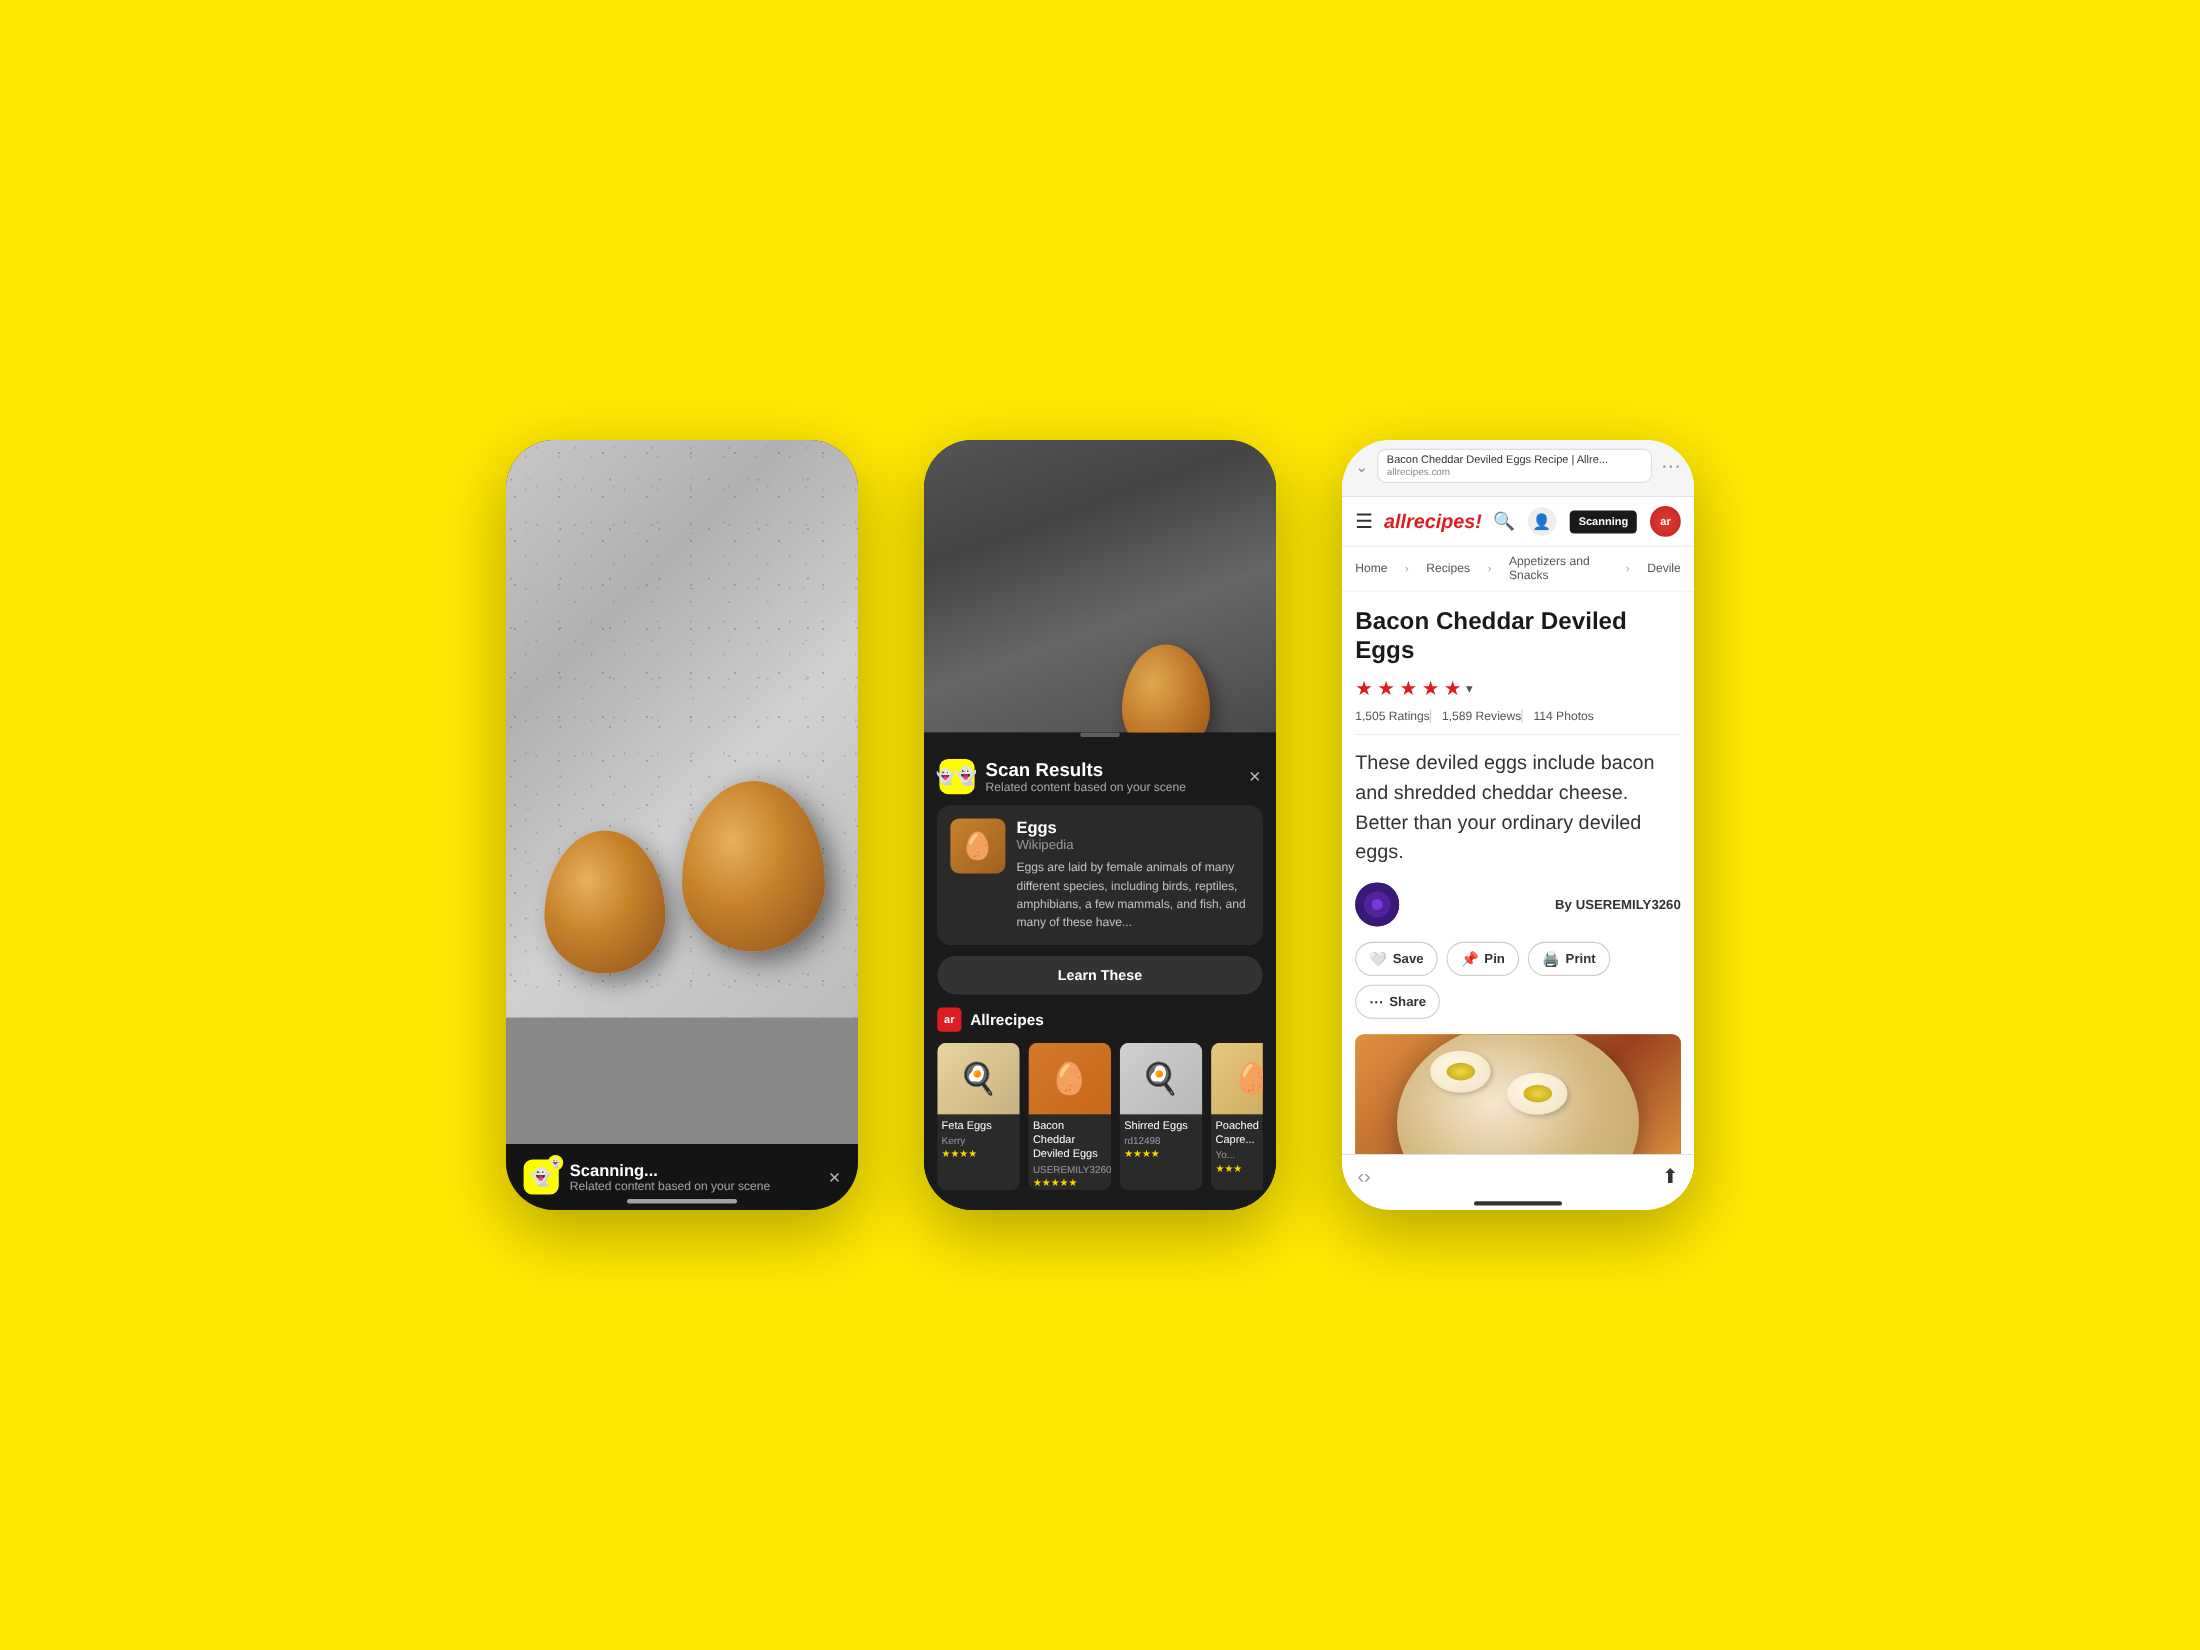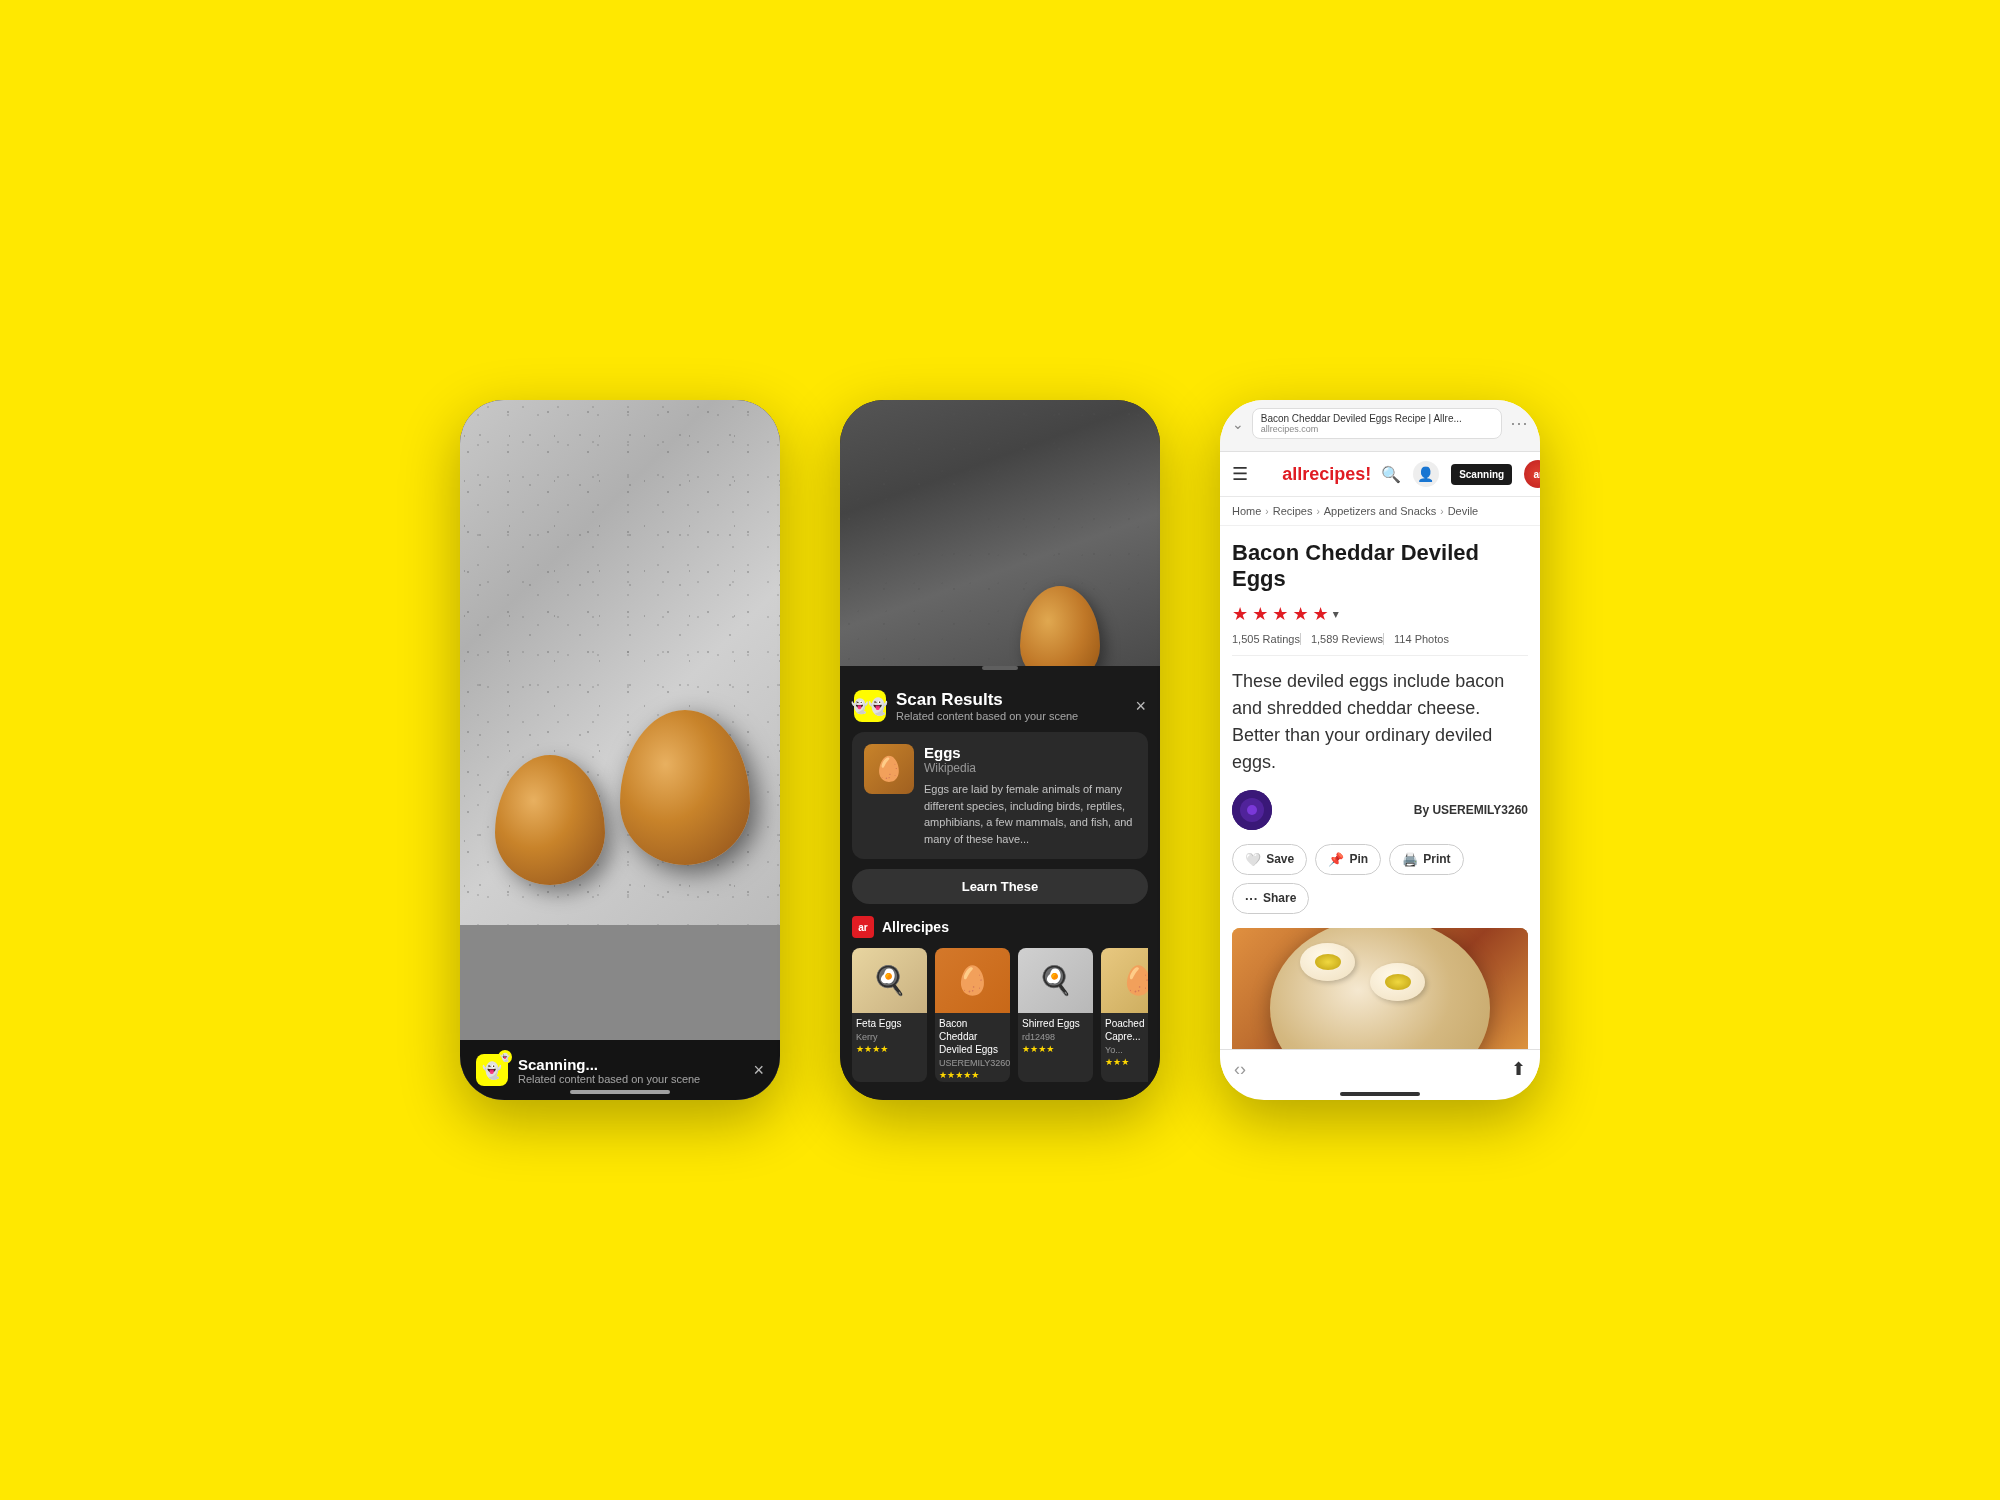--- a/index.html
+++ b/index.html
@@ -390,22 +390,22 @@
       gap: 10px;
     }
     .hamburger-icon {
       font-size: 18px;
       color: #333;
     }
     .allrecipes-wordmark {
       color: #E01C23;
       font-size: 18px;
       font-weight: 900;
+      font-style: italic;
       flex: 1;
-      margin-left: 24px;
     }
     .allrecipes-wordmark span {
       color: #E01C23;
     }
     .nav-icons {
       display: flex;
       gap: 12px;
       align-items: center;
     }
     .subscribe-btn {
@@ -413,21 +413,21 @@
       color: white;
       font-size: 10px;
       font-weight: 700;
       padding: 5px 8px;
       border-radius: 4px;
     }
     .breadcrumb-row {
       padding: 8px 12px;
       display: flex;
       align-items: center;
-      gap: 4px;
+      gap: 16px;
       font-size: 11px;
       color: #555;
       border-bottom: 1px solid #f0f0f0;
     }
     .breadcrumb-link {
       color: #555;
     }
     .breadcrumb-sep {
       color: #999;
       font-size: 10px;

